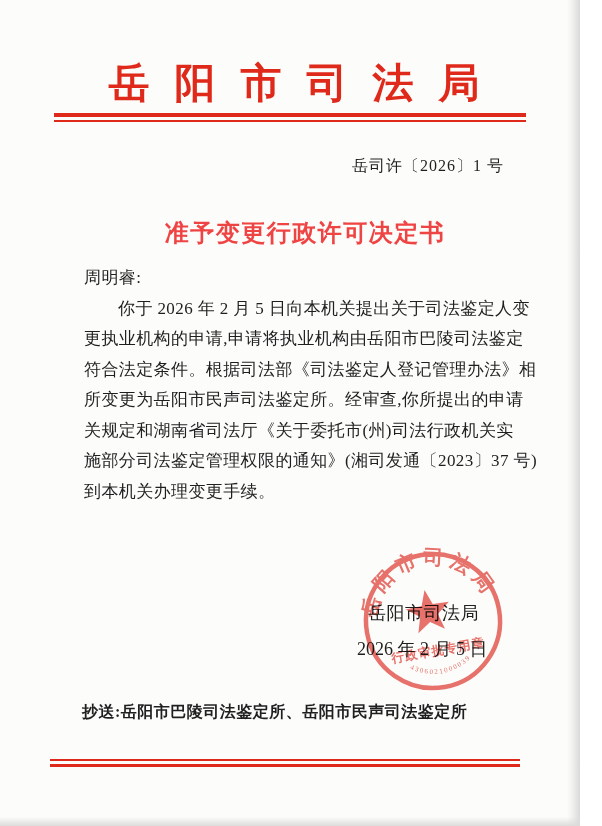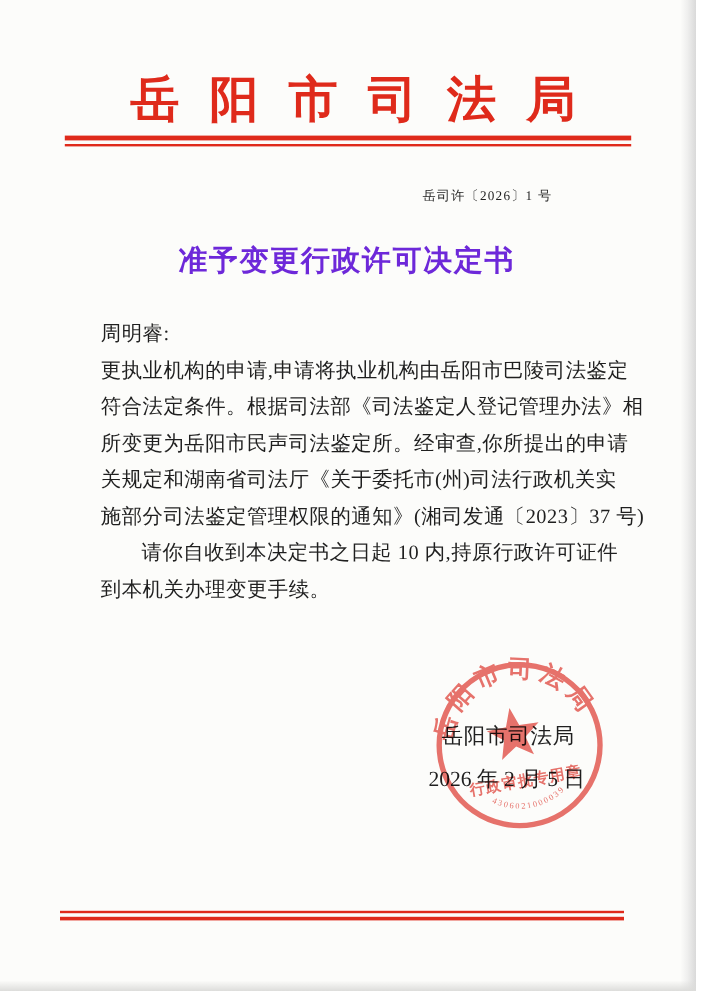--- a/index.html
+++ b/index.html
@@ -23,29 +23,29 @@
     letter-spacing:25px;
     color:#df2a1b;
     text-indent:25px;
   }
   .rule-top{position:absolute;left:54px;top:113px;width:472px;}
   .rule-top .thick{height:4px;background:#df2a1b;}
   .rule-top .thin{height:2px;background:#df2a1b;margin-top:3px;}
   
   .doc-number{
     position:absolute;top:156px;left:352px;
-    font-size:11px;letter-spacing:1px;white-space:nowrap;
+    font-size:16px;letter-spacing:1px;white-space:nowrap;
   }
   
   .doc-title{
     position:absolute;top:201px;left:289px;
     transform:translateX(-50%);
-    margin:0;white-space:nowrap;
+    margin:16px;white-space:nowrap;
     font-size:24px;font-weight:bold;letter-spacing:1.5px;
-    color:#6d28d9;
+    color:#ef4444;
   }
   
   .body-text{
     position:absolute;left:84px;top:263px;width:420px;
     font-size:17px;line-height:30.5px;
     letter-spacing:0.4px;
   }
   .body-text .line{white-space:nowrap;}
   .body-text .indent{text-indent:34px;}
   
@@ -105,26 +105,26 @@
     <div class="thin"></div>
   </div>
 
   <div class="doc-number">岳司许〔2026〕1 号</div>
 
   <h2 class="doc-title">准予变更行政许可决定书</h2>
 
   <div class="body-text">
     <div class="line">周明睿:</div>
     <div id="paragraphs">
+        <div class="line indent">你于 2026 年 2 月 5 日向本机关提出关于司法鉴定人变</div>
         <div class="line">更执业机构的申请,申请将执业机构由岳阳市巴陵司法鉴定</div>
         <div class="line">符合法定条件。根据司法部《司法鉴定人登记管理办法》相</div>
         <div class="line">所变更为岳阳市民声司法鉴定所。经审查,你所提出的申请</div>
         <div class="line">关规定和湖南省司法厅《关于委托市(州)司法行政机关实</div>
         <div class="line">施部分司法鉴定管理权限的通知》(湘司发通〔2023〕37 号)</div>
-        <div class="line indent">请你自收到本决定书之日起 10 内,持原行政许可证件</div>
         <div class="line">到本机关办理变更手续。</div>
       </div>
   </div>
 
   <div class="sig-org">岳阳市司法局</div>
   <div class="sig-date">2026 年 2 月 5 日</div>
 
   <svg class="seal" viewBox="0 0 170 170" xmlns="http://www.w3.org/2000/svg">
     <defs>
       <path id="arcTop" d="M 31.4,104.5 A 57,57 0 1 1 138.6,104.5" fill="none"></path>
@@ -134,20 +134,21 @@
     <polygon class="star" points="82,53 87.6,68.3 103.9,68.9 91,78.9 95.5,94.6 82,85.5 68.5,94.6 73,78.9 60.1,68.9 76.4,68.3"></polygon>
     <text class="seal-arc">
       <textPath href="#arcTop" startOffset="50%" text-anchor="middle">岳阳市司法局</textPath>
     </text>
     <text class="seal-banner" x="85" y="119">行政审批专用章</text>
     <text class="seal-code">
       <textPath href="#arcBottom" startOffset="50%" text-anchor="middle">4306021000039</textPath>
     </text>
   </svg>
 
+  <div class="cc-line">抄送:岳阳市巴陵司法鉴定所、岳阳市民声司法鉴定所</div>
 
   <div class="rule-bottom">
     <div class="thin"></div>
     <div class="thick"></div>
   </div>
 
   <div class="edge-right"></div>
   <div class="edge-bottom"></div>
 </div>
 

